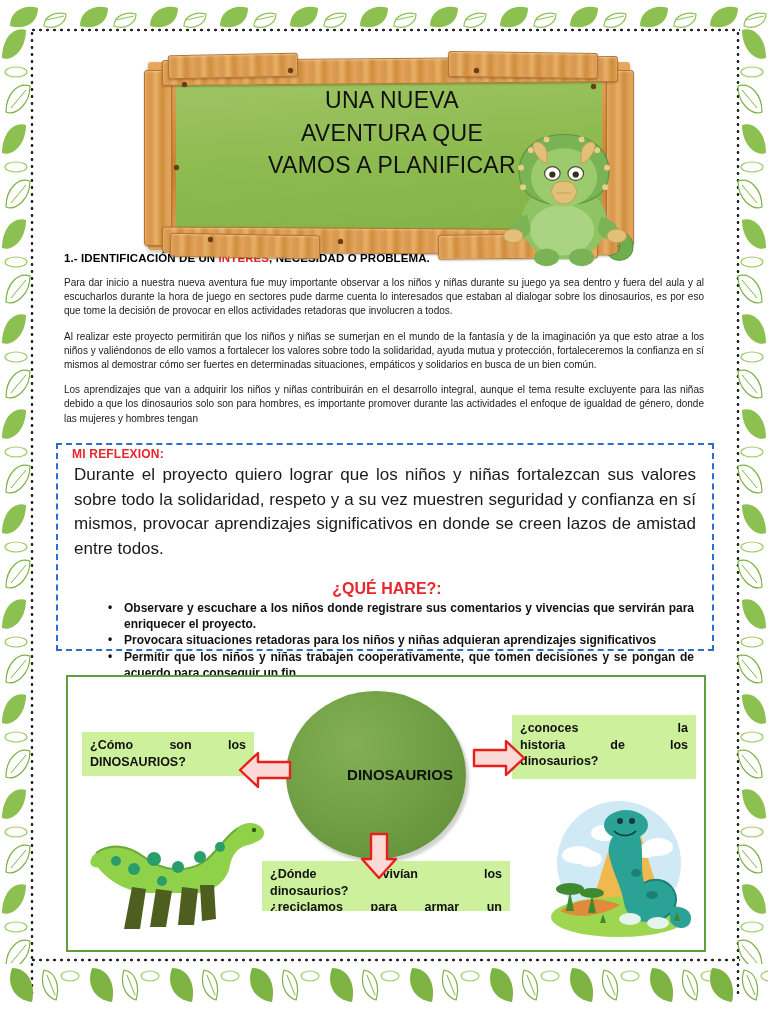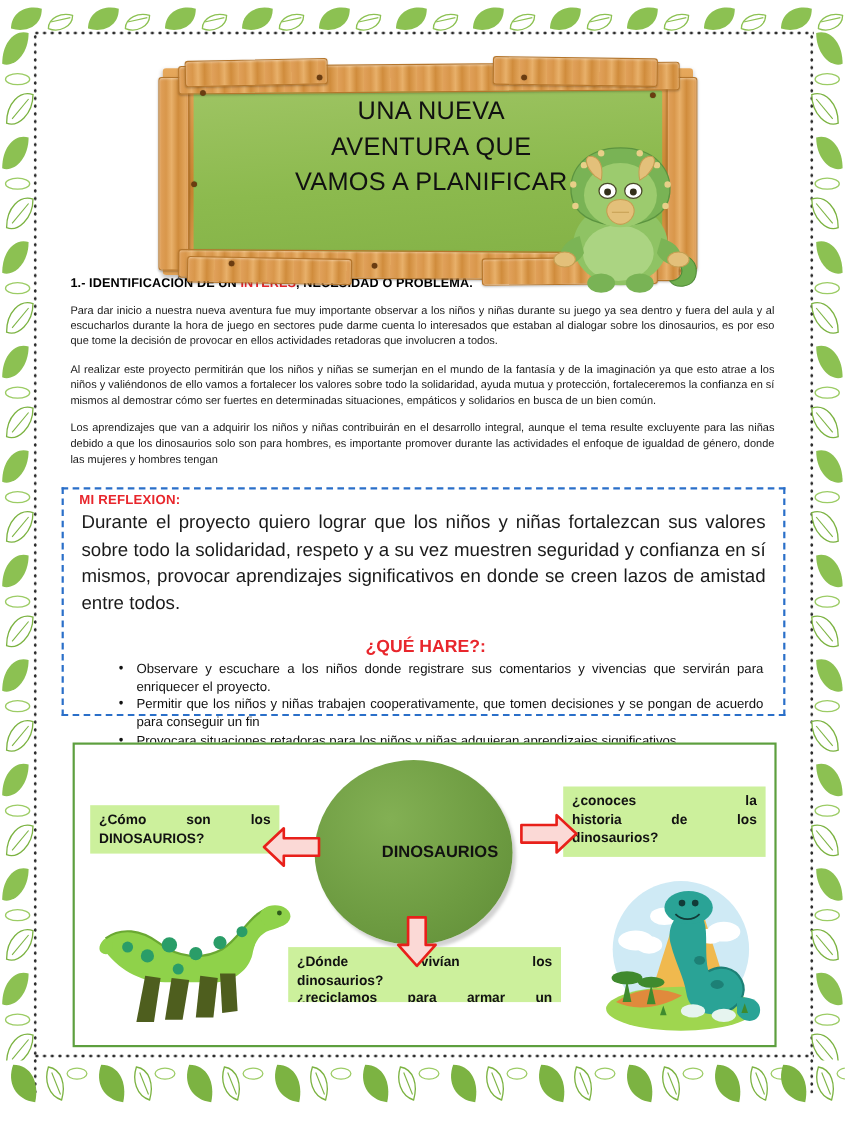--- a/index.html
+++ b/index.html
@@ -122,21 +122,21 @@
   }
   .que-hare {
     text-align: center; font-size: 16px; font-weight: bold;
     color: #e8262c; margin: 18px 0 3px 0;
   }
   ul.hare-list {
     margin: 0; padding: 0 8px 0 52px; list-style: none;
   }
   ul.hare-list li {
     position: relative;
-    font-size: 12px; font-weight: normal; color: #111;
+    font-size: 12px; font-weight: bold; color: #111;
     line-height: 1.33; text-align: justify; margin-bottom: 1px;
   }
   ul.hare-list li::before {
     content: "\2022"; position: absolute; left: -16px; top: -1px;
     font-size: 12px; color: #111;
   }
 
   
   .diagram {
     position: absolute;
@@ -346,22 +346,22 @@
   <p class="para">Al realizar este proyecto permitirán que los niños y niñas se sumerjan en el mundo de la fantasía y de la imaginación ya que esto atrae a los niños y valiéndonos de ello vamos a fortalecer los valores sobre todo la solidaridad, ayuda mutua y protección, fortaleceremos la confianza en sí mismos al demostrar cómo ser fuertes en determinadas situaciones, empáticos y solidarios en busca de un bien común.</p>
   <p class="para">Los aprendizajes que van a adquirir los niños y niñas contribuirán en el desarrollo integral, aunque el tema resulte excluyente para las niñas debido a que los dinosaurios solo son para hombres, es importante promover durante las actividades el enfoque de igualdad de género, donde las mujeres y hombres tengan</p>
 </div>
 
 <div class="reflex-box">
   <div class="reflex-title">MI REFLEXION:</div>
   <p class="reflex-para">Durante el proyecto quiero lograr que los niños y niñas fortalezcan sus valores sobre todo la solidaridad, respeto y a su vez muestren seguridad y confianza en sí mismos, provocar aprendizajes significativos en donde se creen lazos de amistad entre todos.</p>
   <div class="que-hare">¿QUÉ HARE?:</div>
   <ul class="hare-list">
     <li>Observare y escuchare a los niños donde registrare sus comentarios y vivencias que servirán para enriquecer el proyecto.</li>
+    <li>Provocara situaciones retadoras para los niños y niñas adquieran aprendizajes significativos</li>
     <li>Permitir que los niños y niñas trabajen cooperativamente, que tomen decisiones y se pongan de acuerdo para conseguir un fin</li>
-    <li>Provocara situaciones retadoras para los niños y niñas adquieran aprendizajes significativos</li>
   </ul>
 </div>
 
 <div class="diagram">
 
   <div class="dcircle">
     <span>DINOSAURIOS</span>
   </div>
 
   <div class="dbox dbox-left">

